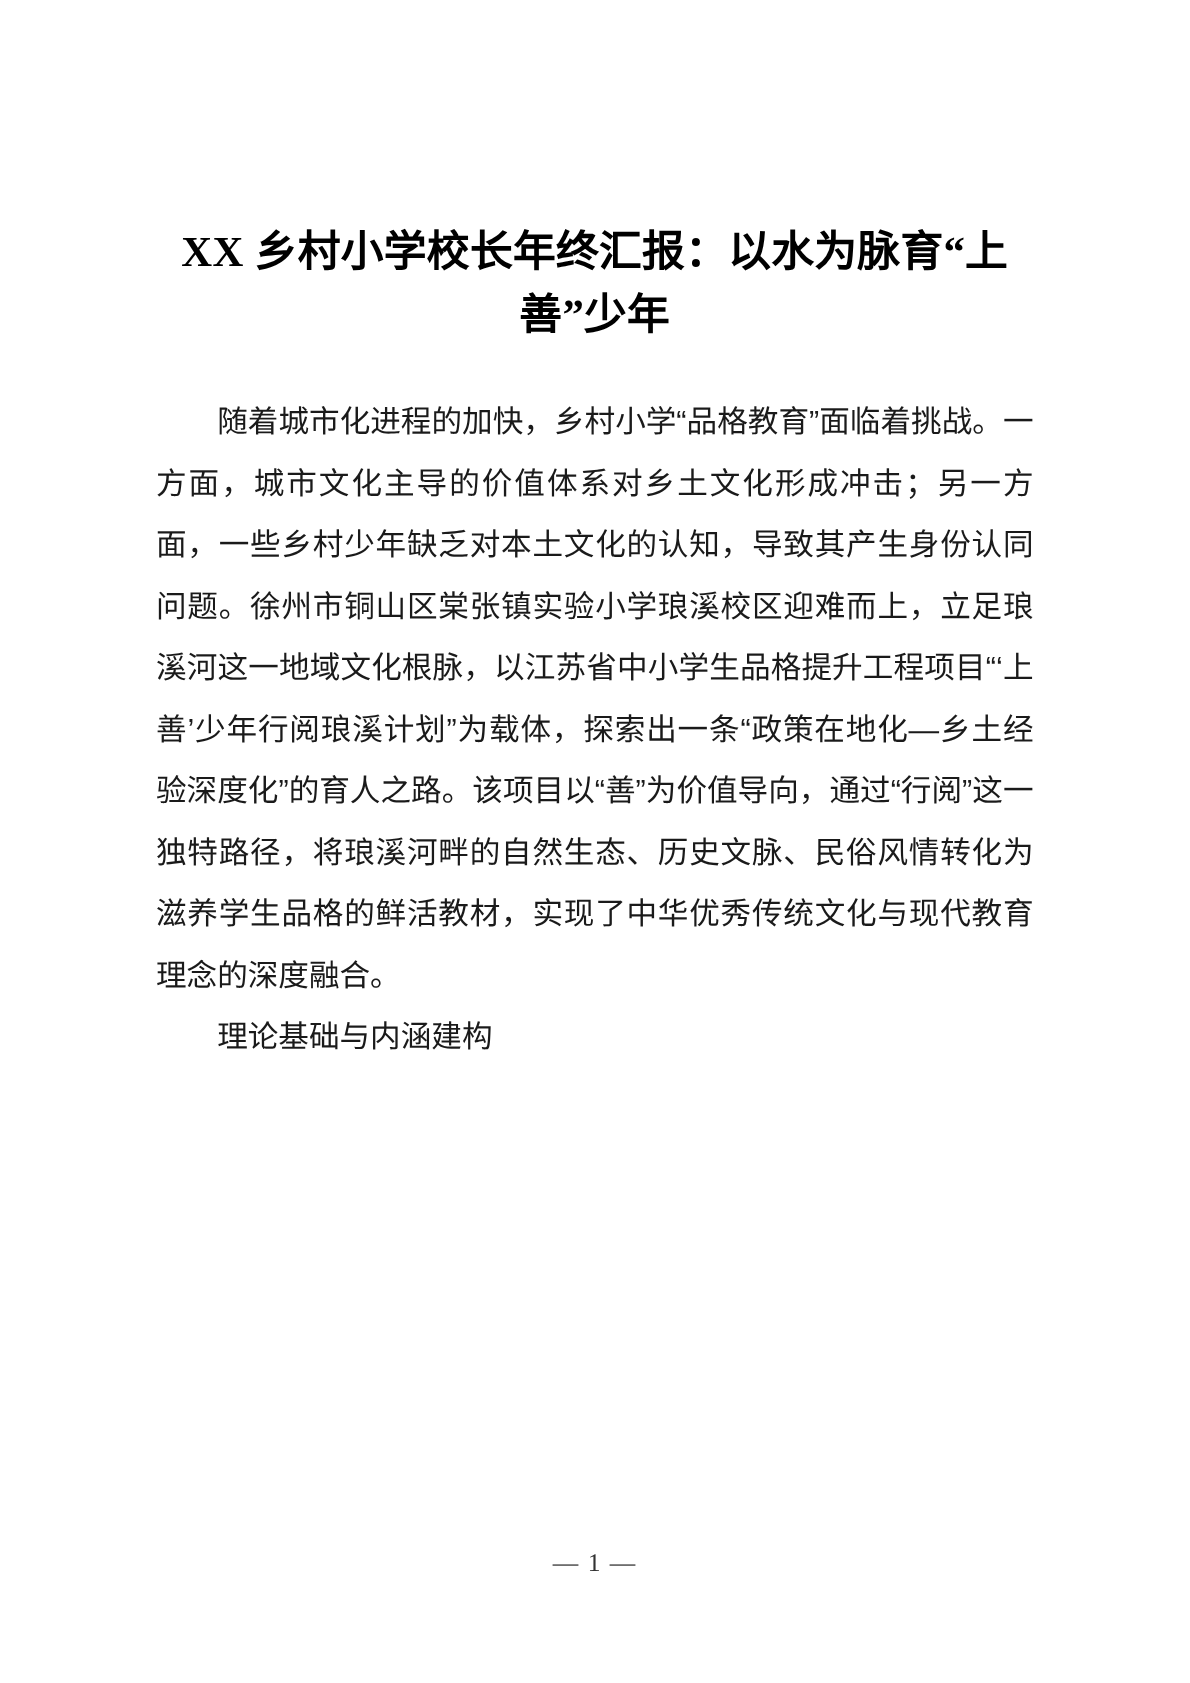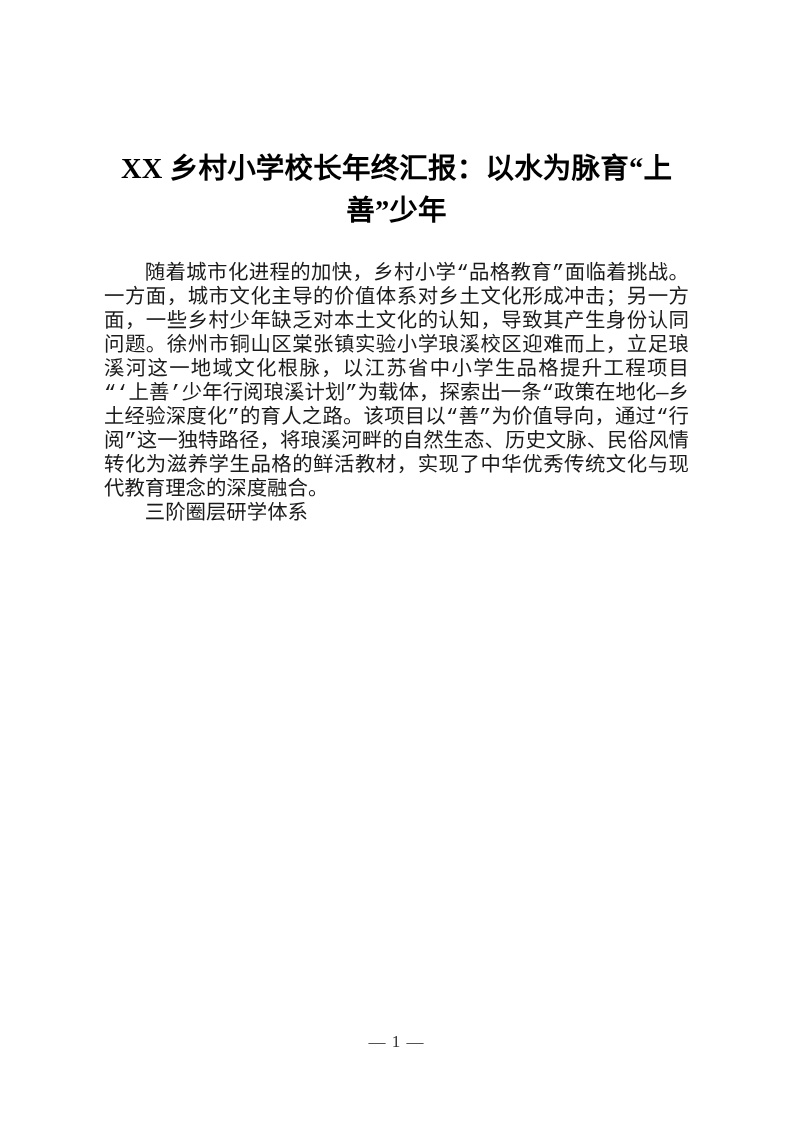--- a/index.html
+++ b/index.html
@@ -49,23 +49,23 @@
   }
   .body-block {
     position: absolute;
     left: 0;
     top: 262px;
     width: 585px;
   }
   p.para {
     margin: 0 0 0 0;
     padding: 0;
-    font-family: Liberation Mono, monospace;
+    font-family: Liberation Sans, sans-serif;
     font-size: 20.4px;
-    line-height: 24px;
+    line-height: 41px;
     text-align: justify;
     text-justify: inter-ideograph;
     text-indent: 2em;
     color: #1a1a1a;
     word-break: break-all;
     letter-spacing: 0px;
   }
   p.para.heading-line {
     text-align: left;
   }
@@ -87,21 +87,21 @@
 <div class="page">
 
   <div class="content">
 
     <h1 class="doc-title">XX 乡村小学校长年终汇报：以水为脉育“上善”少年</h1>
 
     <div class="body-block">
 
       <p class="para">随着城市化进程的加快，乡村小学“品格教育”面临着挑战。一方面，城市文化主导的价值体系对乡土文化形成冲击；另一方面，一些乡村少年缺乏对本土文化的认知，导致其产生身份认同问题。徐州市铜山区棠张镇实验小学琅溪校区迎难而上，立足琅溪河这一地域文化根脉，以江苏省中小学生品格提升工程项目“‘上善’少年行阅琅溪计划”为载体，探索出一条“政策在地化—乡土经验深度化”的育人之路。该项目以“善”为价值导向，通过“行阅”这一独特路径，将琅溪河畔的自然生态、历史文脉、民俗风情转化为滋养学生品格的鲜活教材，实现了中华优秀传统文化与现代教育理念的深度融合。</p>
 
-      <p class="para heading-line">三阶圈层研学体系</p>
+      <p class="para heading-line">理论基础与内涵建构</p>
 
 
     </div>
 
   </div>
 
   <div class="footer">— 1 —</div>
 
 </div>
 

